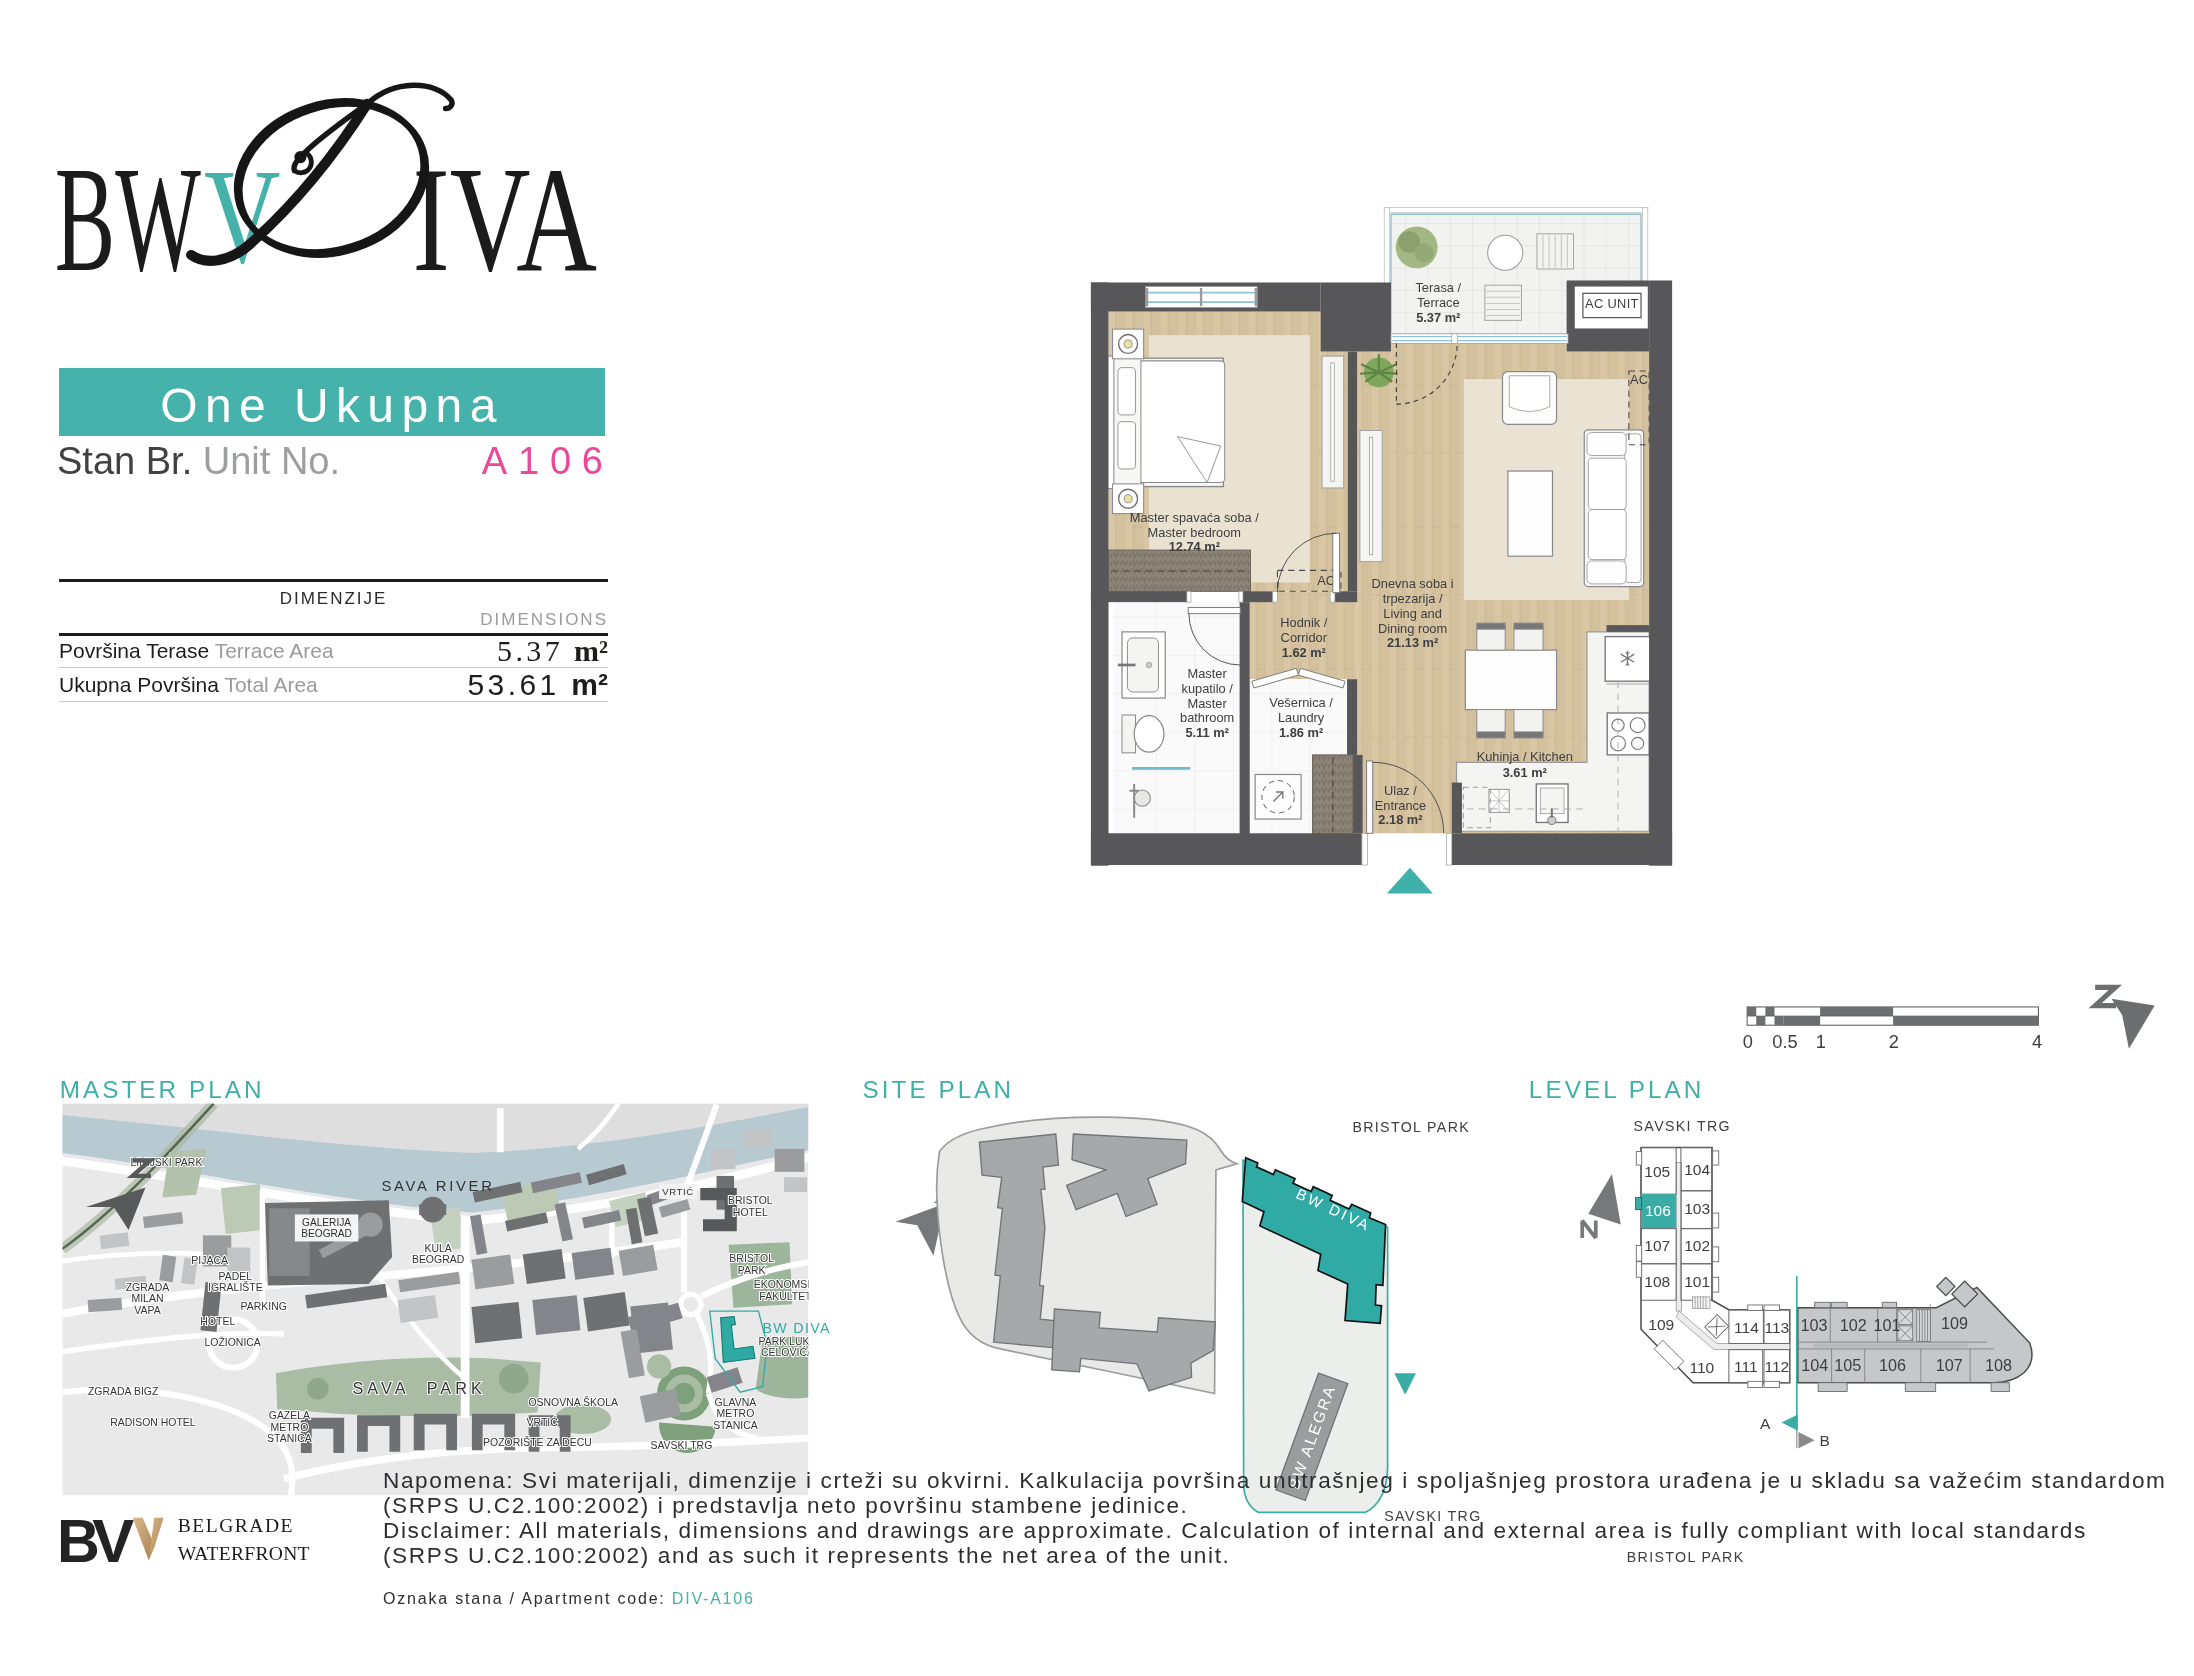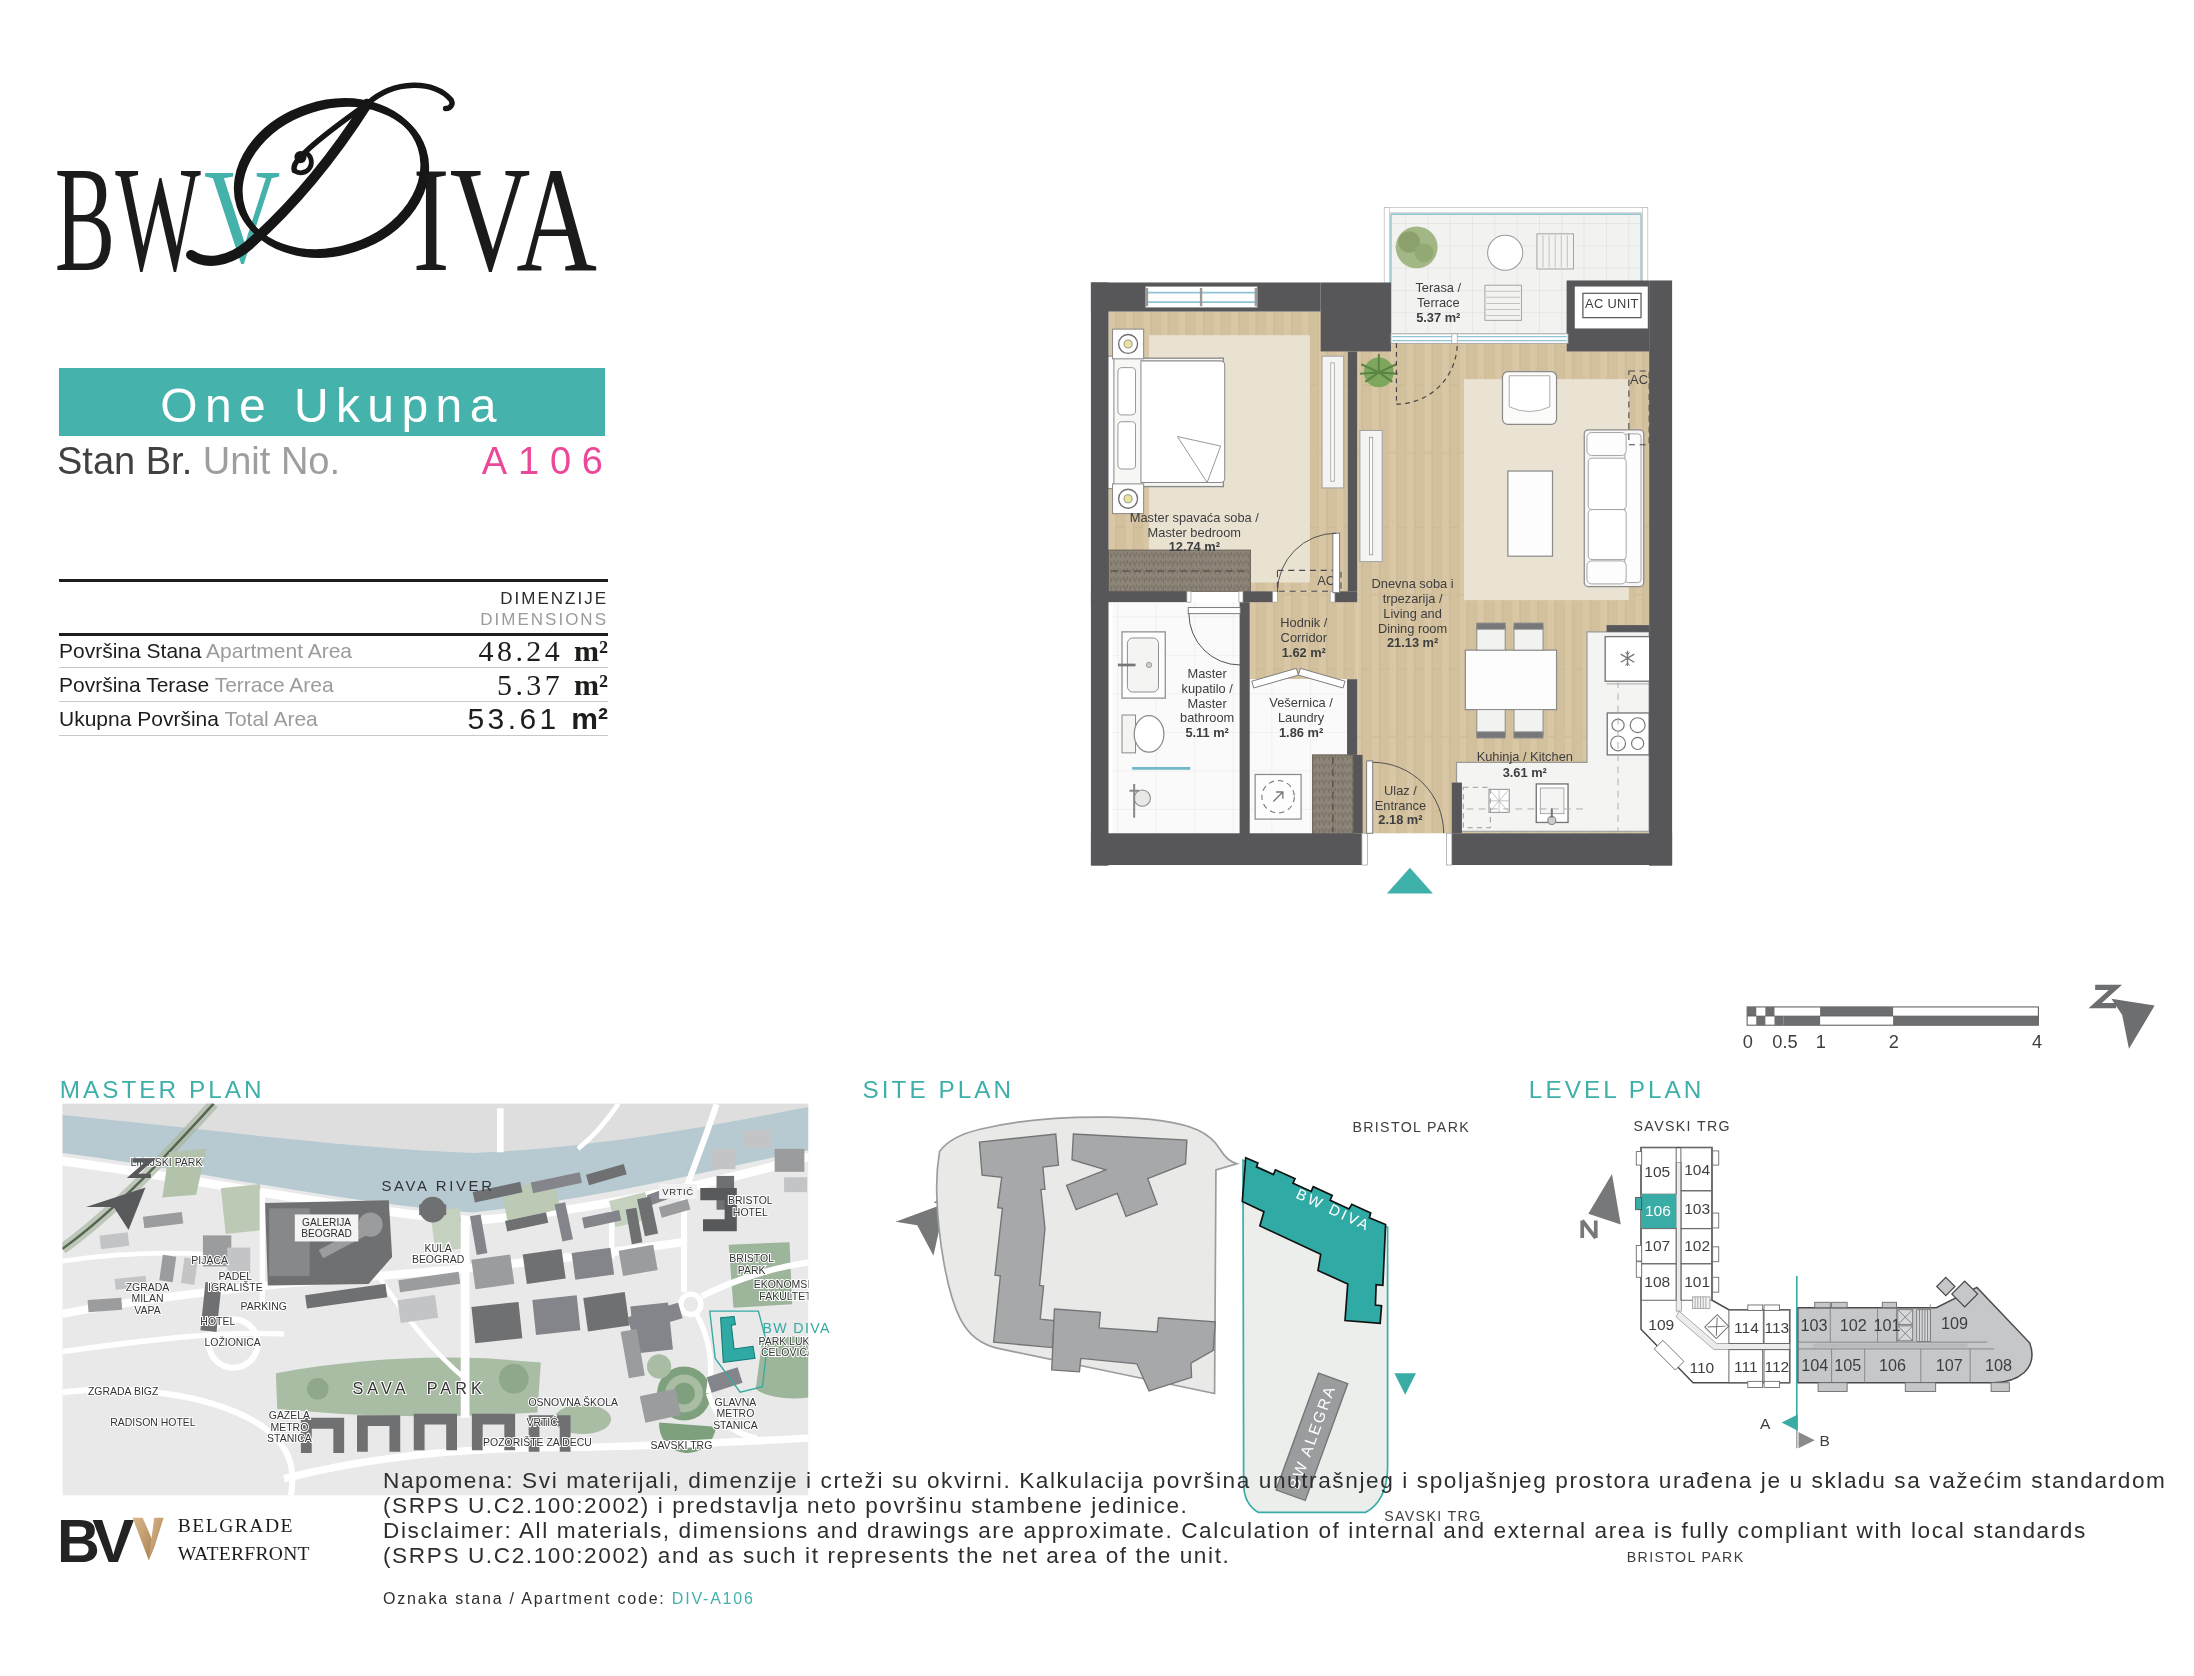--- a/index.html
+++ b/index.html
@@ -799,30 +799,26 @@
   <div style="position:absolute;left:59px;top:368px;width:546px;height:68px;background:#45b2ac;"></div>
   <div style="position:absolute;left:59px;top:373px;width:546px;height:65px;line-height:65px;
               text-align:center;color:#ffffff;font-size:48px;letter-spacing:7.4px;">One Ukupna</div>
 
   <div style="position:absolute;left:57px;top:440px;width:546px;height:41px;font-size:38px;color:#414042;">
     <span>Stan Br.</span><span style="color:#9d9e9e"> Unit No.</span>
     <span style="color:#ec4899;position:absolute;right:-10.8px;letter-spacing:10.8px;">A106</span>
   </div>
 
   <div style="position:absolute;left:59px;top:579px;width:549px;border-top:3.4px solid #1d1d1b;"></div>
-  <div style="position:absolute;left:59px;top:589px;width:549px;text-align:right;font-size:17px;
+  <div style="position:absolute;left:59px;top:589px;width:549px;text-align:center;font-size:17px;
               letter-spacing:2px;color:#2b2b2b;">DIMENZIJE</div>
   <div style="position:absolute;left:59px;top:610px;width:549px;text-align:right;font-size:17px;
               letter-spacing:2px;color:#9b9b9b;">DIMENSIONS</div>
   <div style="position:absolute;left:59px;top:633px;width:549px;border-top:3.4px solid #1d1d1b;"></div>
   <div style="position:absolute;left:59px;top:634px;width:549px;font-size:21px;color:#1d1d1b;">
-    <div style="position:relative;height:33px;line-height:33px;border-bottom:1.4px solid #c9c9c9;">
-      <span>Površina Stana</span><span style="color:#9b9b9b"> Apartment Area</span>
-      <span style="position:absolute;right:0;font-family:'Liberation Serif',serif;font-size:30px;letter-spacing:3.4px;">48.24&nbsp;<b style="letter-spacing:0">m²</b></span>
-    </div>
     <div style="position:relative;height:33px;line-height:33px;border-bottom:1.4px solid #c9c9c9;">
       <span>Površina Terase</span><span style="color:#9b9b9b"> Terrace Area</span>
       <span style="position:absolute;right:0;font-family:'Liberation Serif',serif;font-size:30px;letter-spacing:3.4px;">5.37&nbsp;<b style="letter-spacing:0">m²</b></span>
     </div>
     <div style="position:relative;height:33px;line-height:33px;border-bottom:1.4px solid #c9c9c9;">
       <span>Ukupna Površina</span><span style="color:#9b9b9b"> Total Area</span>
       <span style="position:absolute;right:0;font-family:Liberation Sans, sans-serif;font-size:30px;letter-spacing:3.4px;">53.61&nbsp;<b style="letter-spacing:0">m²</b></span>
     </div>
   </div>
 </div>

